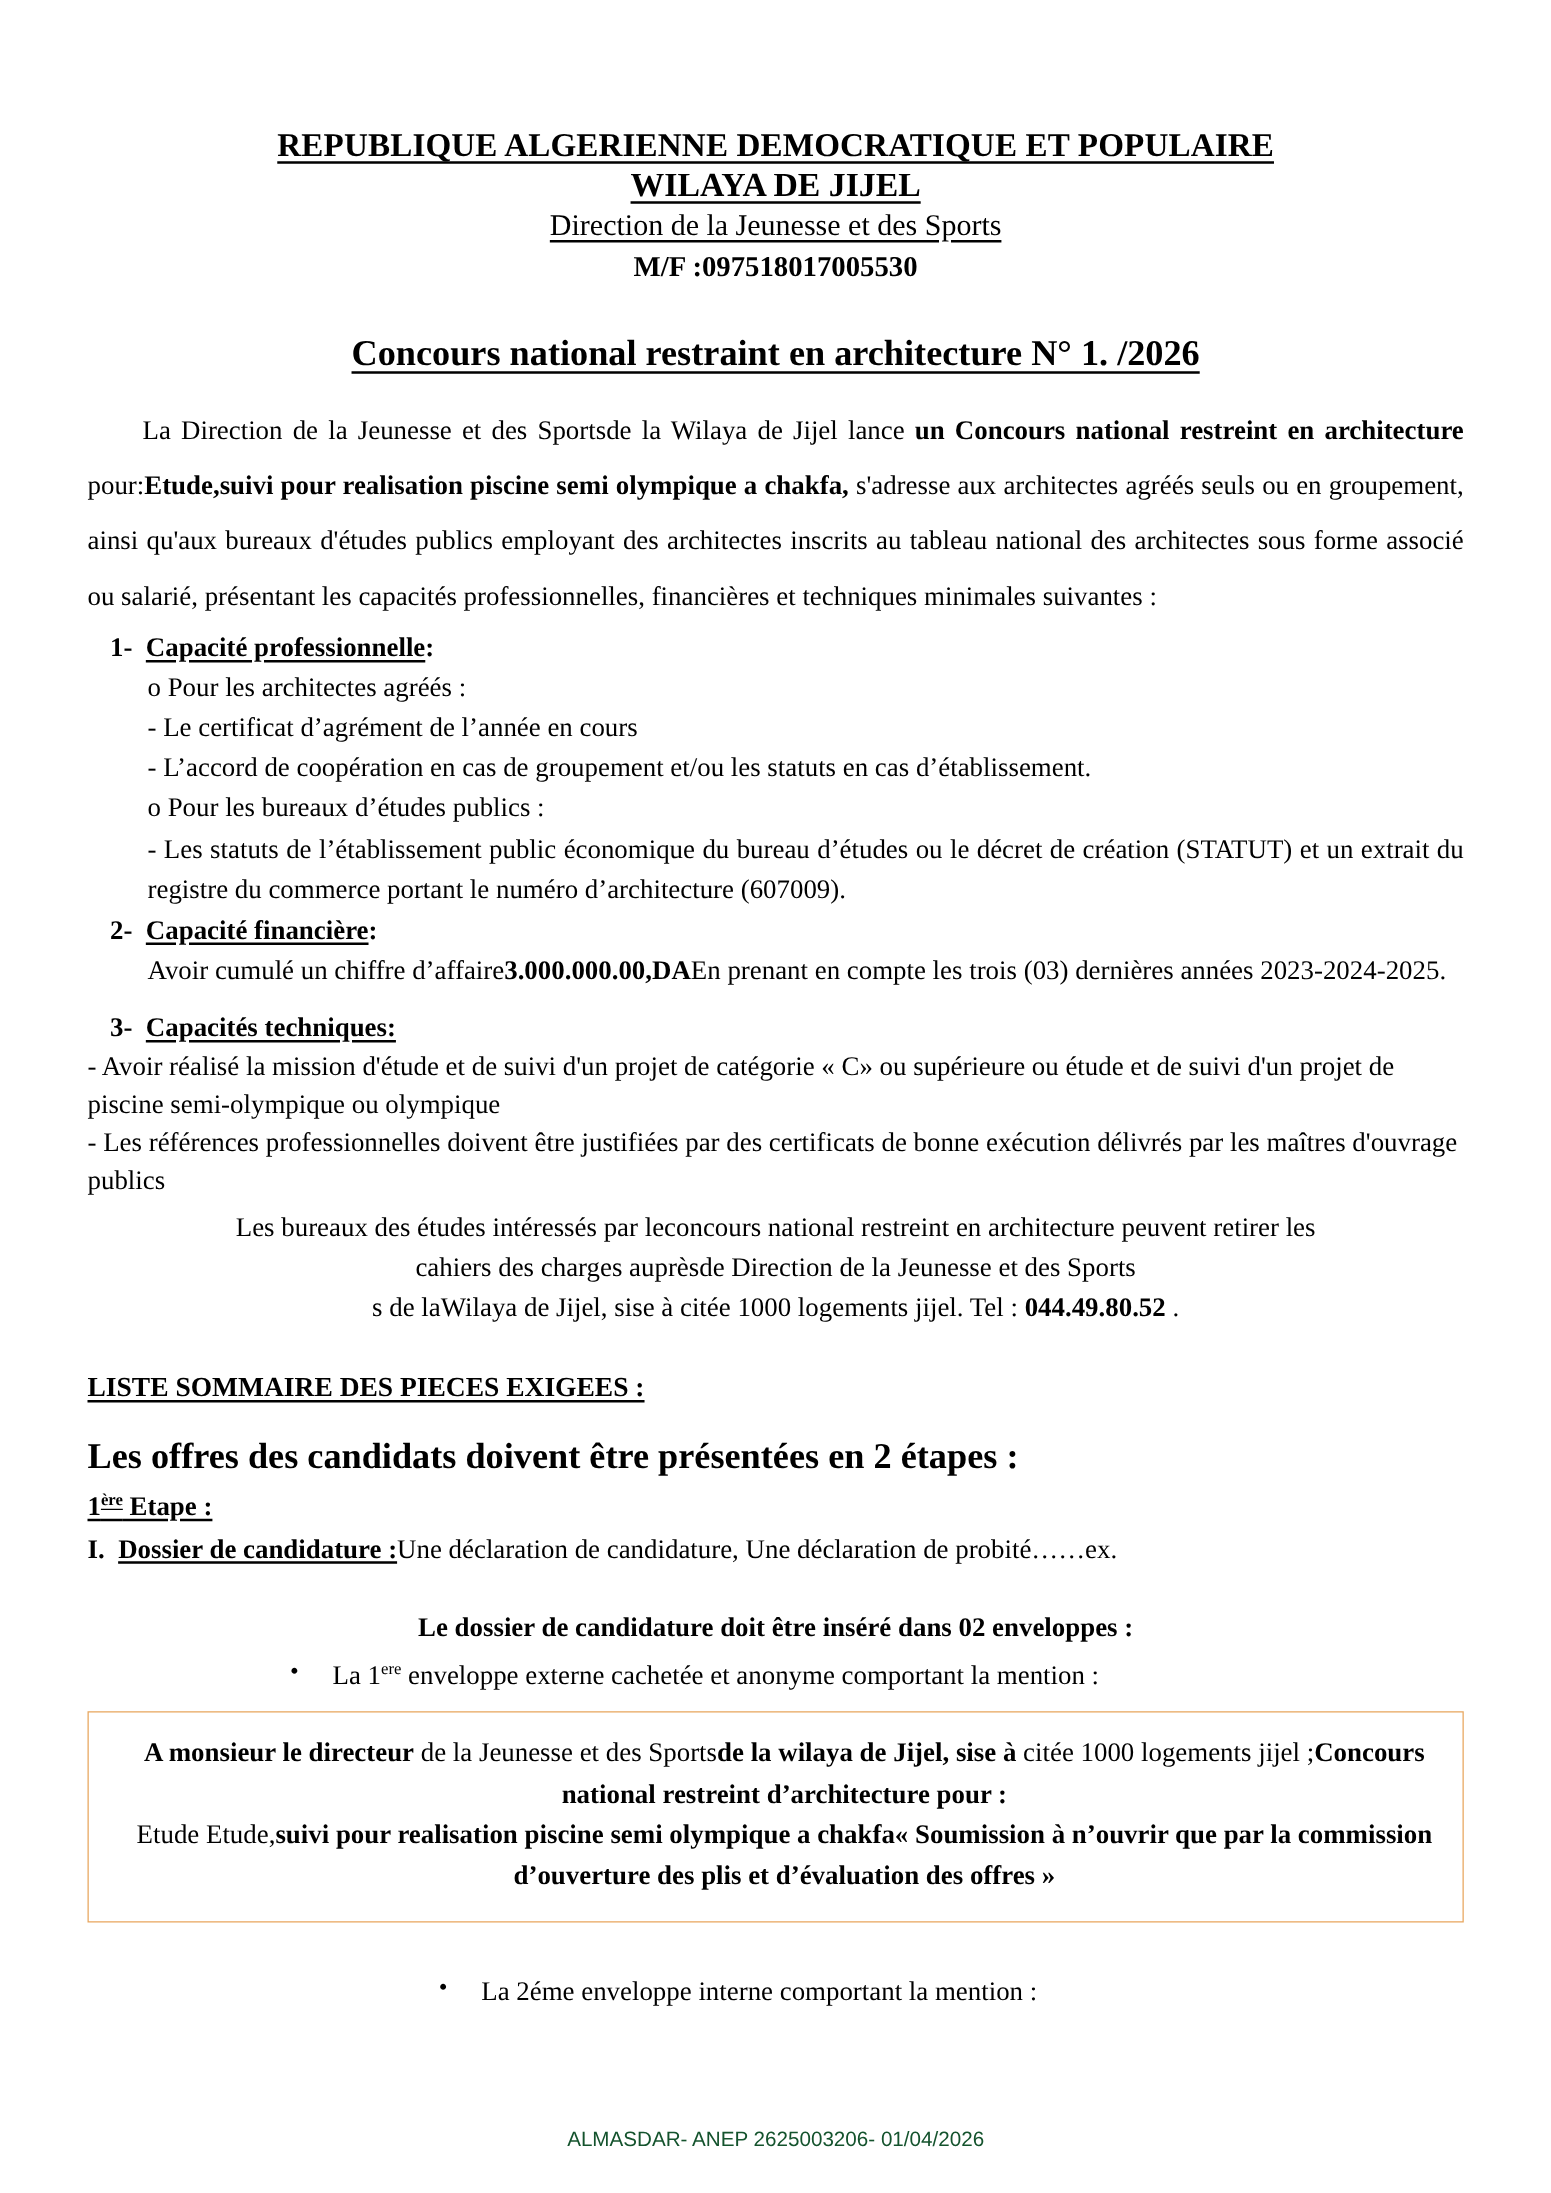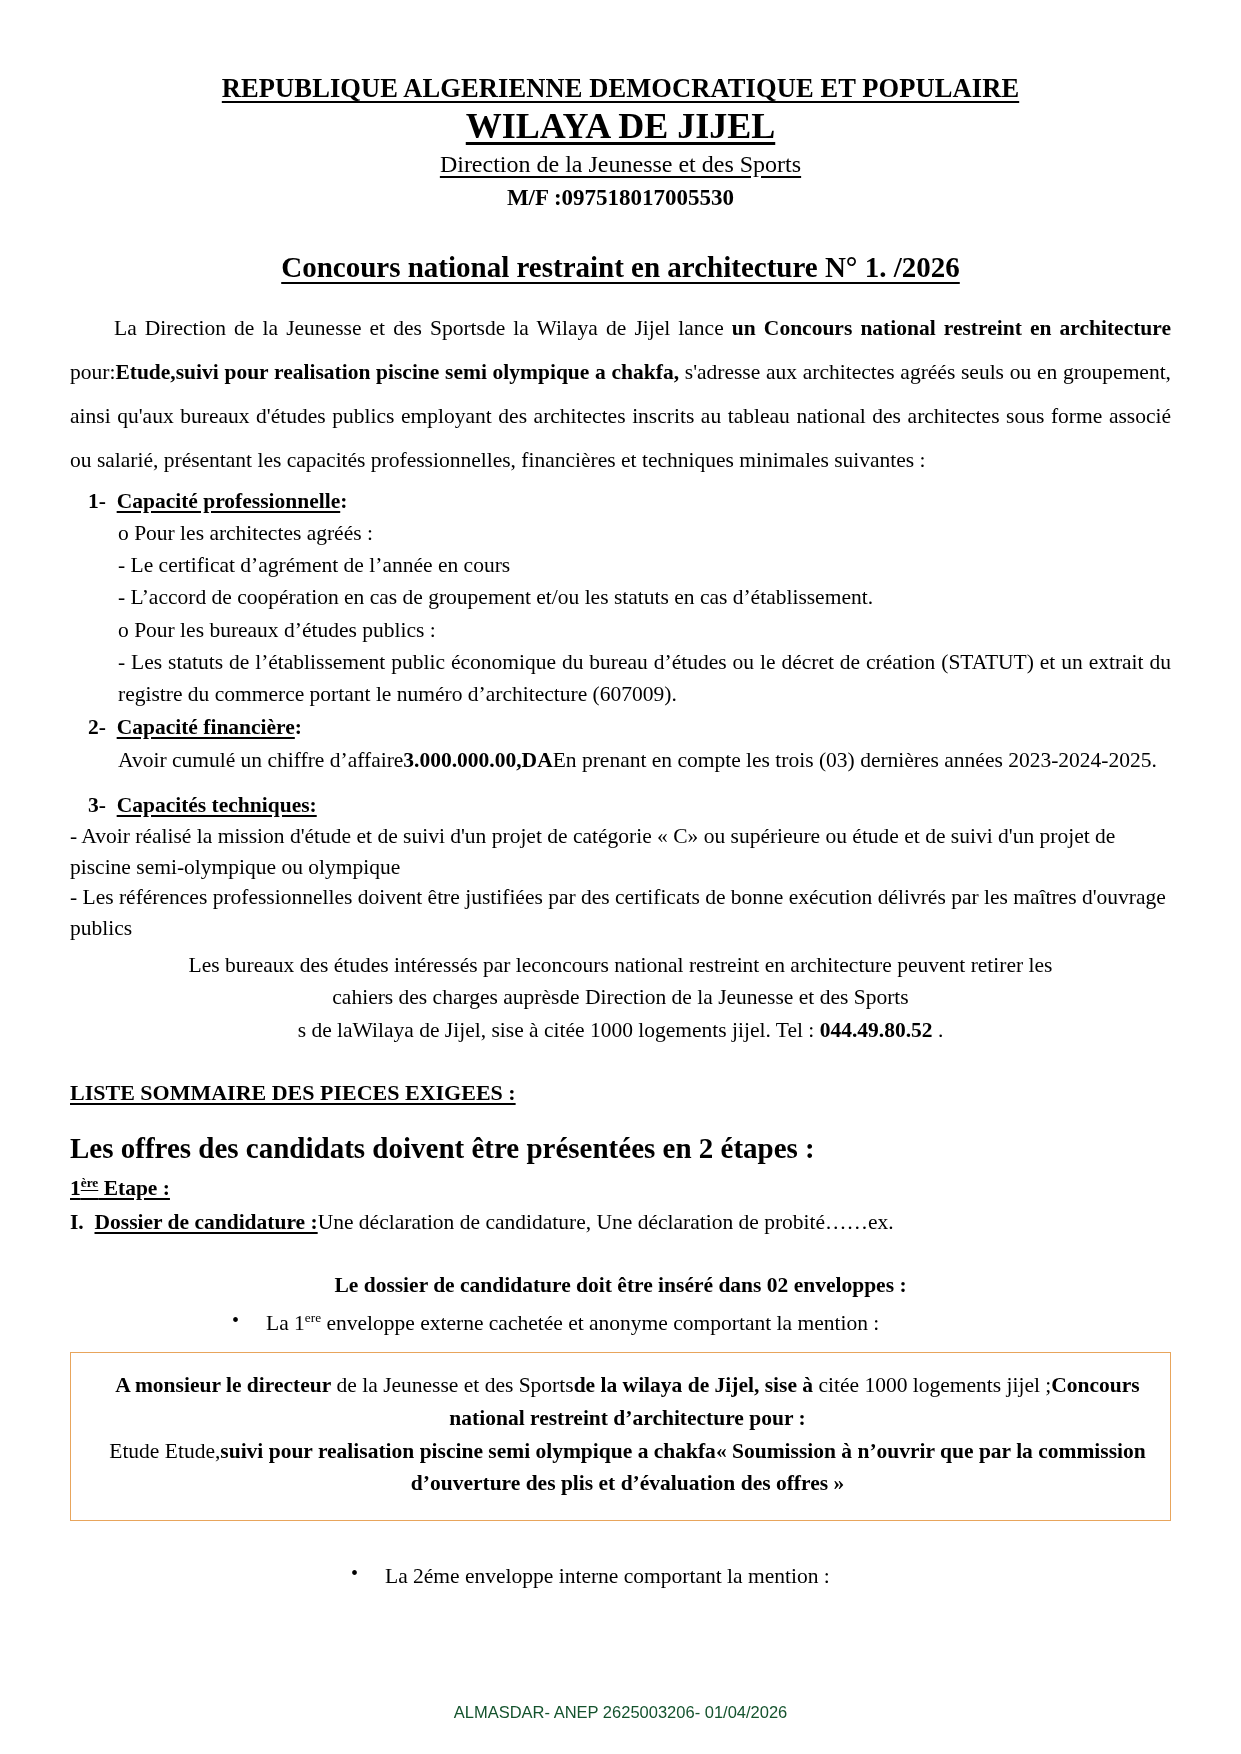--- a/index.html
+++ b/index.html
@@ -23,24 +23,25 @@
 
   
   .hdr { text-align: center; }
   .hdr-l1 {
     font-weight: bold;
     font-size: 26.5px;
     letter-spacing: .1px;
     text-decoration: underline;
     text-underline-offset: 4px;
     line-height: 1.22;
+    margin-top: 28px;
   }
   .hdr-l2 {
     font-weight: bold;
-    font-size: 36px;
+    font-size: 27px;
     text-decoration: underline;
     text-underline-offset: 4px;
     line-height: 1.25;
   }
   .hdr-l3 {
     font-size: 24px;
     text-decoration: underline;
     text-underline-offset: 4px;
     line-height: 1.3;
   }

